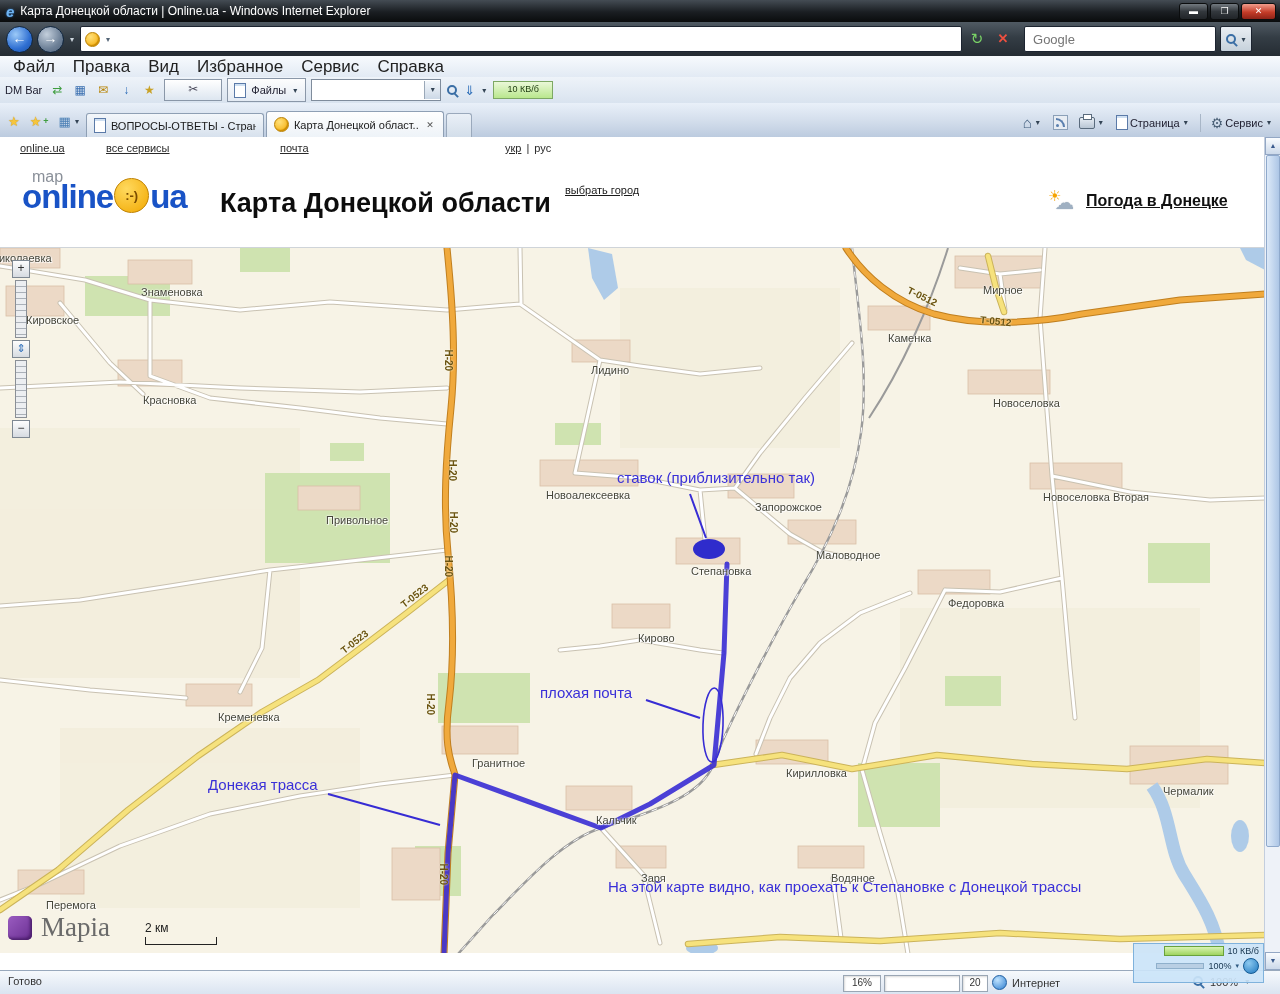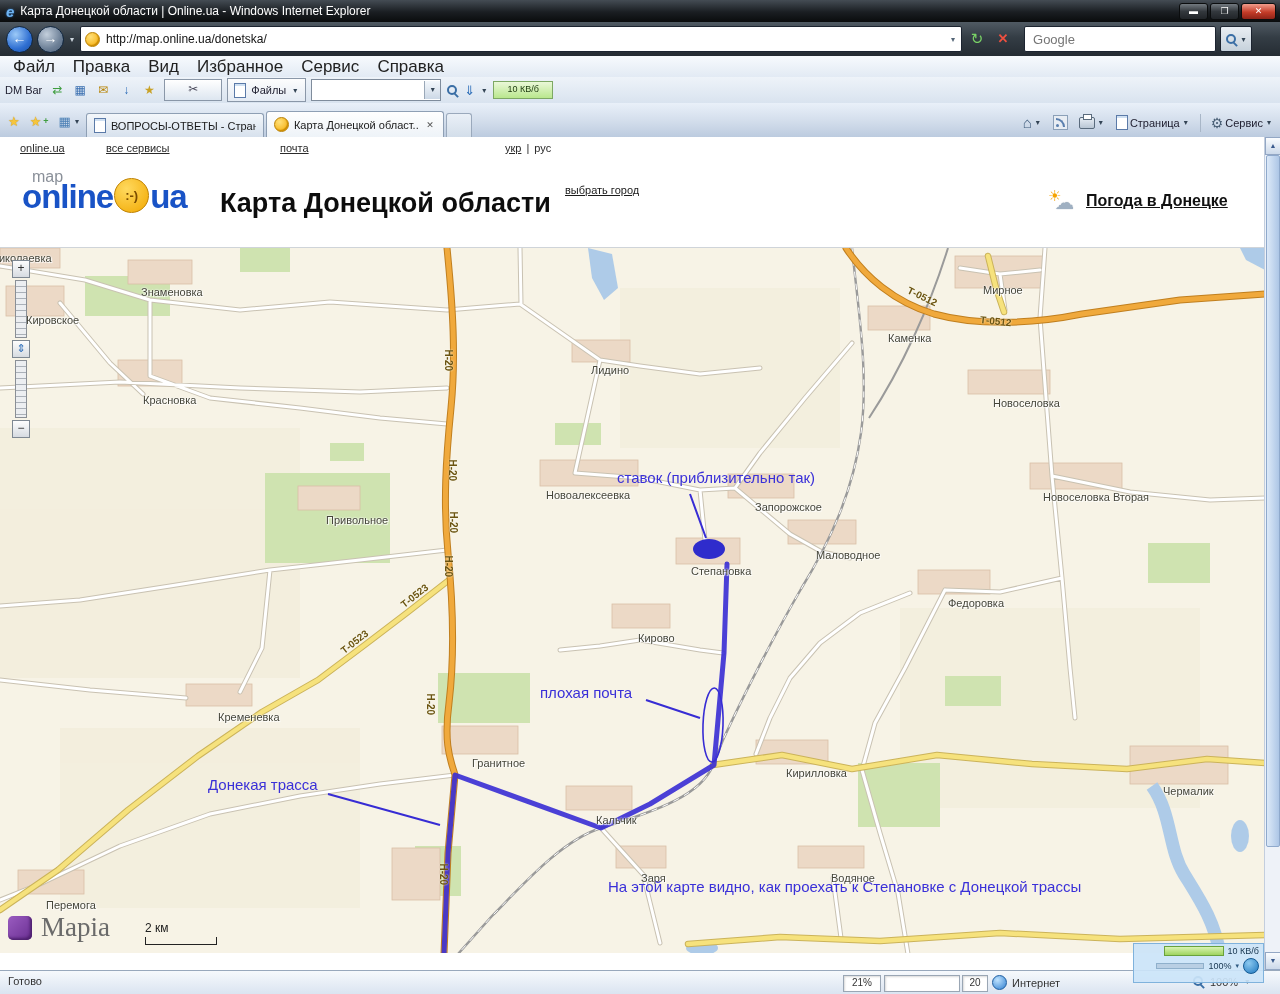--- a/index.html
+++ b/index.html
@@ -151,21 +151,20 @@
       <div class="winbtn close">✕</div>
     </div>
   </div>
 
   <div class="navrow">
     <div class="navball back">←</div>
     <div class="navball fwd">→</div>
     <span class="ddsm">▾</span>
     <div class="addrfield">
       <span class="smiley"></span>
-      <input value="http://map.online.ua/donetska/" style="">
       <span class="ddsm" style="color:#567;">▾</span>
     </div>
     <div class="navtool refresh">↻</div>
     <div class="navtool stop">✕</div>
     <div class="searchbox">
       <input placeholder="Google" style="">
     </div>
     <div class="magbtn">
       <span class="mag">
           <span class="lens"></span>
@@ -462,21 +461,21 @@
     <div class="dl-r2">
       <span class="dl-track"></span>
       <span>100%</span>
       <span class="tinydd">▾</span>
       <span class="dl-circle"></span>
     </div>
   </div>
 
   <div class="statusbar">
     <span class="sb sb-ready">Готово</span>
-    <span class="sb sunken sb-pct">21%</span>
+    <span class="sb sunken sb-pct">16%</span>
     <span class="sb sunken sb-prog"></span>
     <span class="sb sunken sb-num">20</span>
     <span class="sb sb-zone">
       <span class="globe"></span>
       <span>Интернет</span>
     </span>
     <span class="sb sb-zoom">
       <span class="mag">
           <span class="lens"></span>
           <span class="tail"></span>

